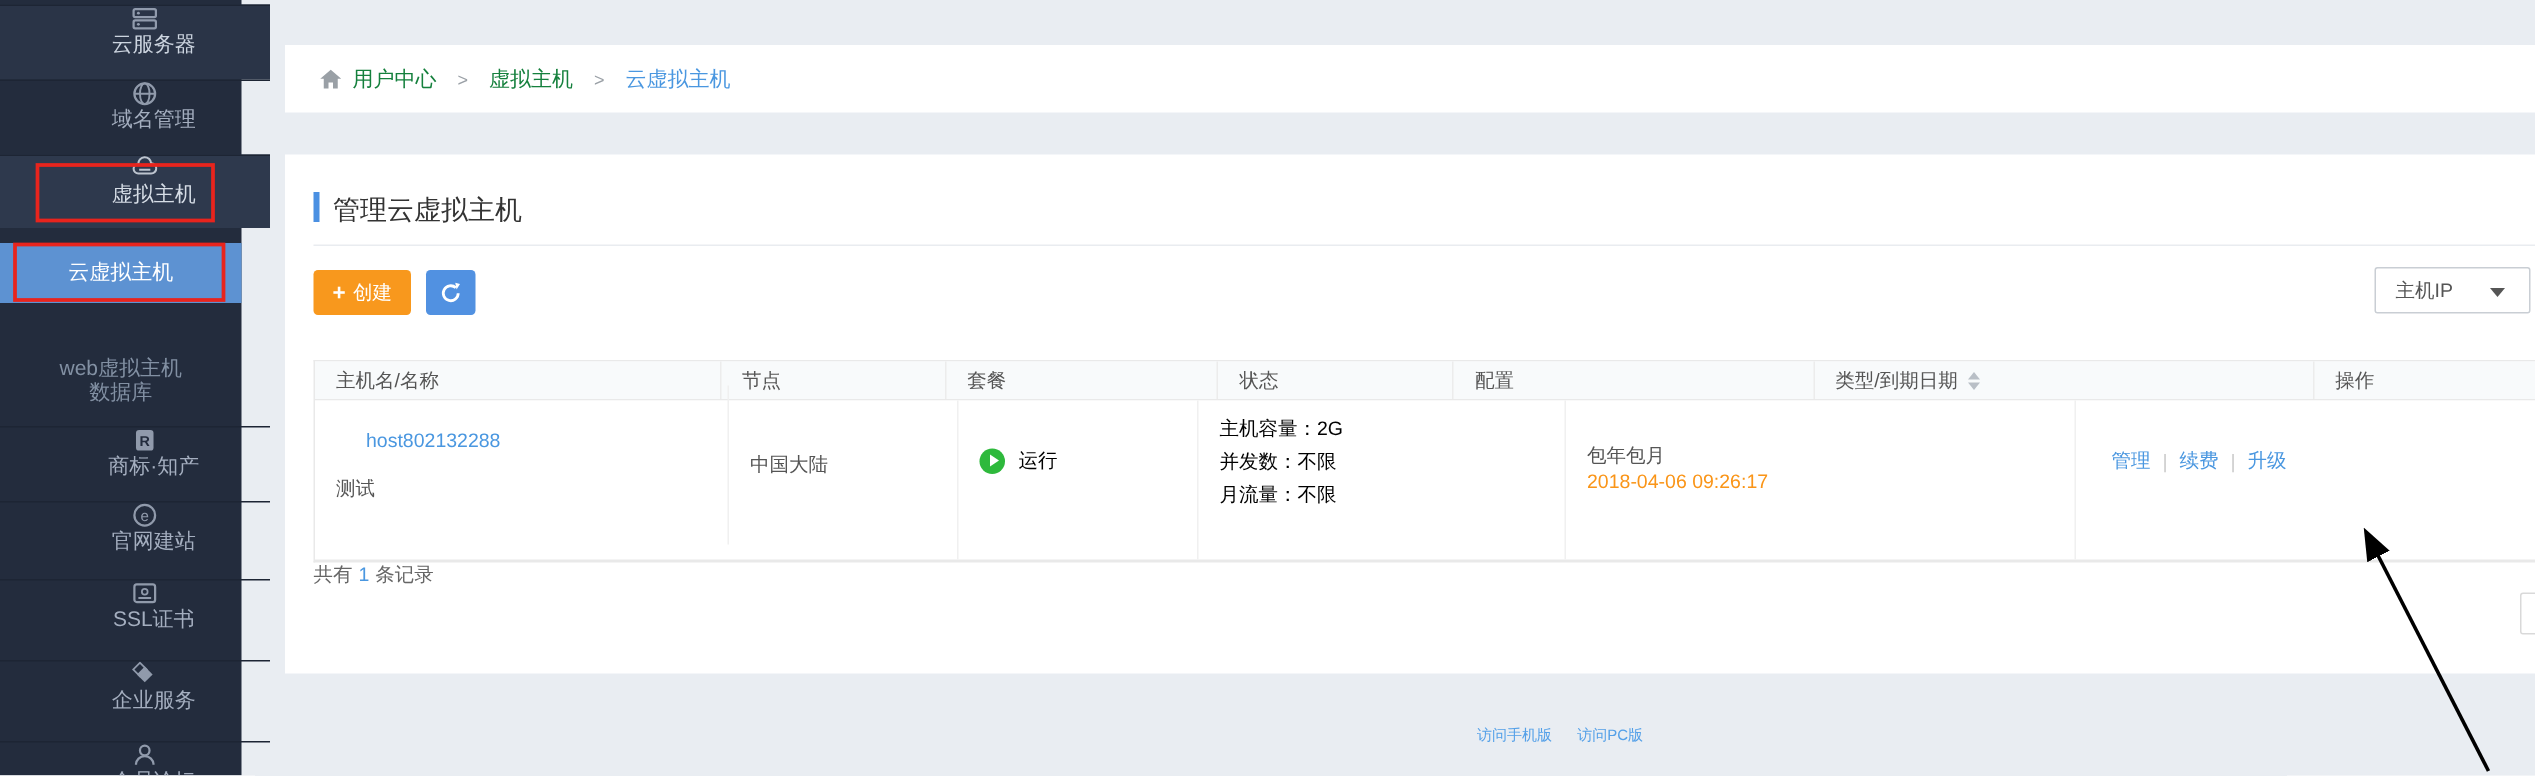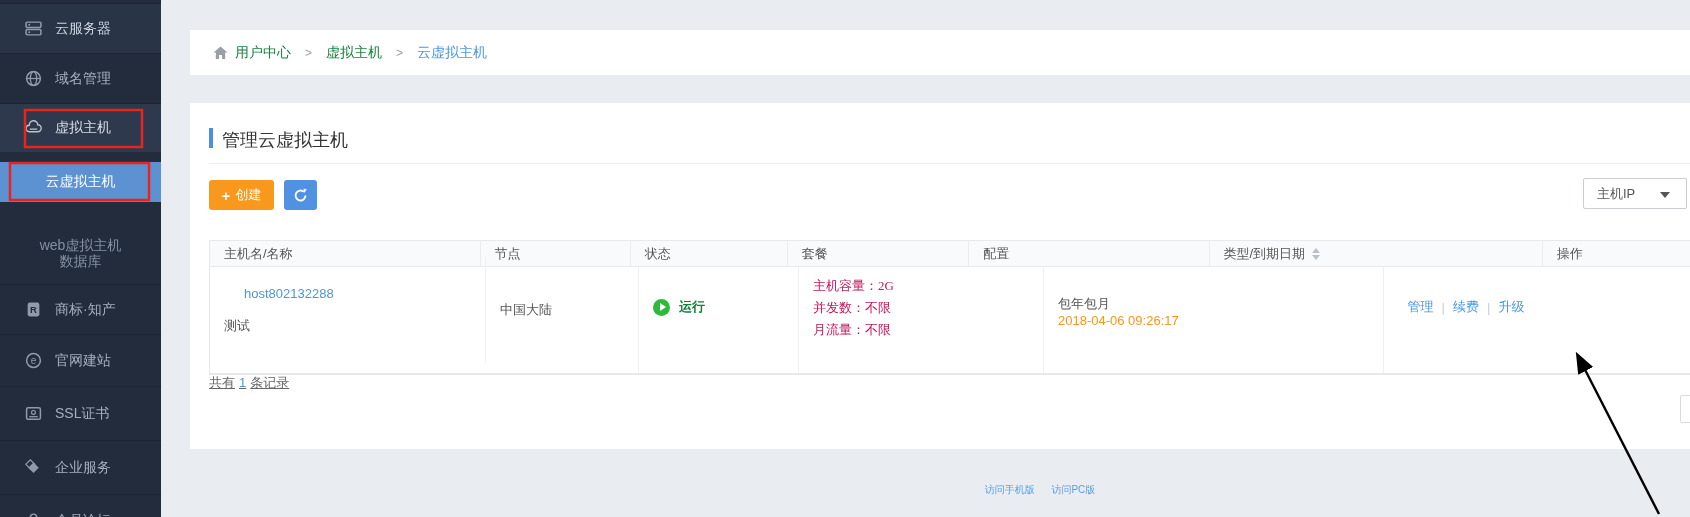--- a/index.html
+++ b/index.html
@@ -1,23 +1,23 @@
 <!DOCTYPE html>
 <html><head>
 <meta charset="utf-8">
 <style>
   * { margin:0; padding:0; box-sizing:border-box; }
   body { font-family:"Liberation Sans","DejaVu Sans",sans-serif; background:#e9edf2; }
   #stage { position:relative; width:1690px; height:517px; overflow:hidden; background:#e9edf2; }
 
   
   .sidebar { position:absolute; left:0; top:0; width:161px; height:517px; background:#232c3d; }
-  .side-item { position:absolute; left:0; width:161px; display:flex; align-items:center;
+  .side-item { position:absolute; left:0; width:180px; display:flex; align-items:center;
                padding-left:25px; color:#a4aebf; font-size:14px; cursor:pointer;
-               border-top:1px solid #1d2534; }
+               border-top:1px solid #1d2534;flex-direction:column; }
   .side-item .icon { width:17px; height:17px; margin-right:13px; flex:0 0 17px; opacity:.85; }
   .side-item.lighter { background:#2a3447; color:#ccd4df; }
   .sub-item { position:absolute; left:0; width:161px; display:flex; align-items:center;
               justify-content:center; color:#8290a3; font-size:14px; cursor:pointer; }
   .sub-item.active { background:#5d92d2; color:#ffffff; }
 
   
   .card { position:absolute; background:#ffffff; }
   #crumbCard { left:190px; top:30px; width:1500px; height:45px; }
   #mainCard  { left:190px; top:103px; width:1500px; height:346px; }
@@ -63,34 +63,34 @@
   .c1{width:276px;} .c2{width:153px;} .c3{width:160px;} .c4{width:185px;}
   .c5{width:245px;} .c6{width:340px;} .c7{width:150px; border-right:none;}
   .host-link { color:#4a97e0; cursor:pointer; margin-bottom:16px;padding-left:20px; }
   .host-alias { color:#555; }
   .cell-shift { transform:translateY(-10px); }
   .status-line { display:flex; align-items:center; transform:translateY(-13px); }
   .status-dot { width:17px; height:17px; border-radius:50%; background:#2eb93c; margin-right:9px;
                 display:flex; align-items:center; justify-content:center; }
   .status-dot .tri { width:0; height:0; border-top:4px solid transparent; border-bottom:4px solid transparent;
                 border-left:6px solid #fff; margin-left:2px; }
-  .status-text { color:#15803d;font-weight:bold; }
-  .cfg { color:#be185d; line-height:22px; transform:translateY(-12px);font-family:Liberation Serif, serif; }
+  .status-text { color:#000000; }
+  .cfg { color:#000000; line-height:22px; transform:translateY(-12px); }
   .billing { transform:translateY(-9px); }
   .billing .type { color:#555; }
   .billing .date { color:#fa9518; }
   .actions { flex-direction:row; align-items:center; transform:translateY(-13px); }
   .actions .alink { color:#4a97e0; cursor:pointer; }
   .actions .pipe { color:#ccc; margin:0 8px; }
   .sort-icon { display:inline-flex; flex-direction:column; margin-left:7px; }
   .sort-icon i { width:0; height:0; border-left:4px solid transparent; border-right:4px solid transparent; }
   .sort-up { border-bottom:5px solid #b9bfc6; margin-bottom:2px; }
   .sort-down { border-top:5px solid #b9bfc6; }
 
-  .summary { position:absolute; left:19px; top:271px; font-size:13px; color:#666;text-decoration:underline; }
+  .summary { position:absolute; left:19px; top:271px; font-size:13px; color:#666; }
   .summary .count { color:#4a97e0; margin:0 4px; }
   .pager-btn { position:absolute; left:1490px; top:292px; width:30px; height:28px; background:#fff;
                border:1px solid #d9d9d9; border-radius:2px; cursor:pointer; }
 
   
   .footer-links { position:absolute; left:900px; top:483px; width:280px; text-align:center;
                   font-size:10px; color:#54a0e8; }
   .footer-links span { cursor:pointer; margin:0 7px; }
 
   .overlay { position:absolute; left:0; top:0; z-index:50; pointer-events:none; }
@@ -216,22 +216,22 @@
 
     <div class="filter-dd">
       <span>主机IP</span>
       <span class="caret"></span>
     </div>
 
     <div class="tbl">
       <div class="tbl-head">
         <div class="th c1">主机名/名称</div>
         <div class="th c2">节点</div>
+        <div class="th c4">套餐</div>
         <div class="th c3">状态</div>
-        <div class="th c4">套餐</div>
         <div class="th c5">配置</div>
         <div class="th c6">
           <span>类型/到期日期</span>
           <span class="sort-icon">
               <i class="sort-up"></i>
               <i class="sort-down"></i>
             </span>
         </div>
         <div class="th c7">操作</div>
       </div>

